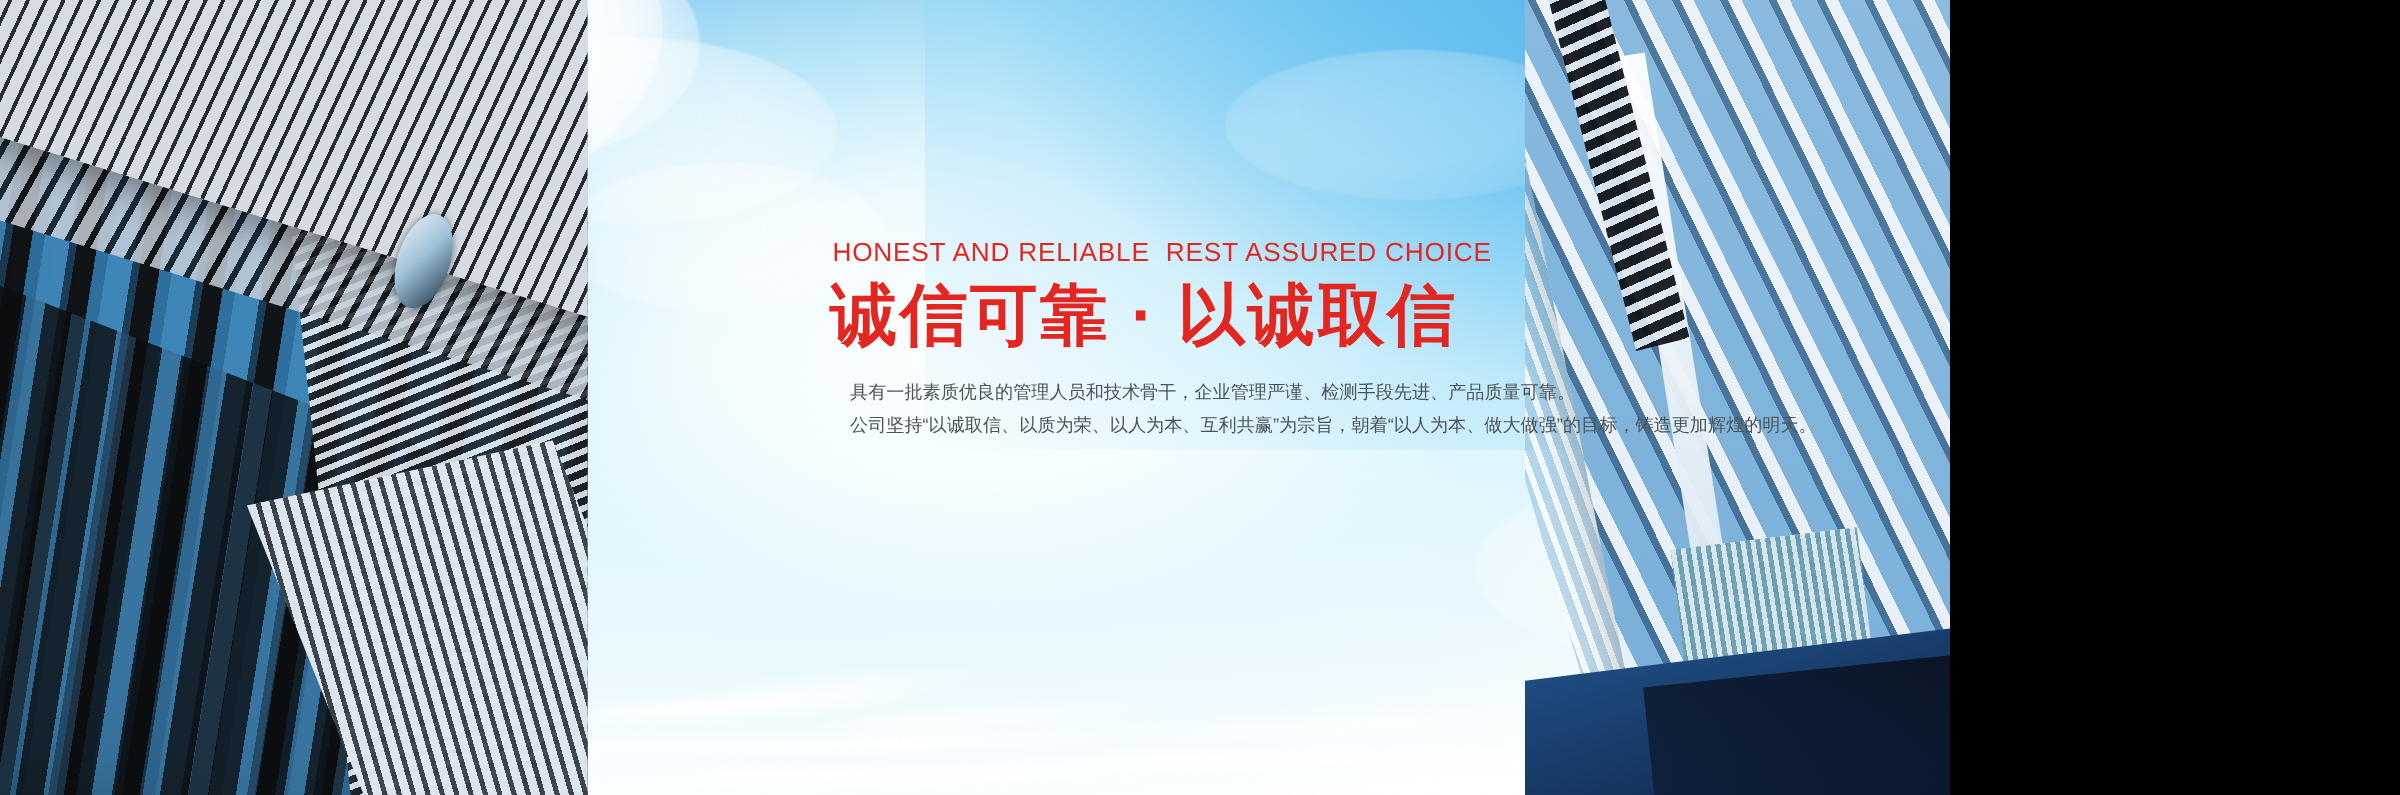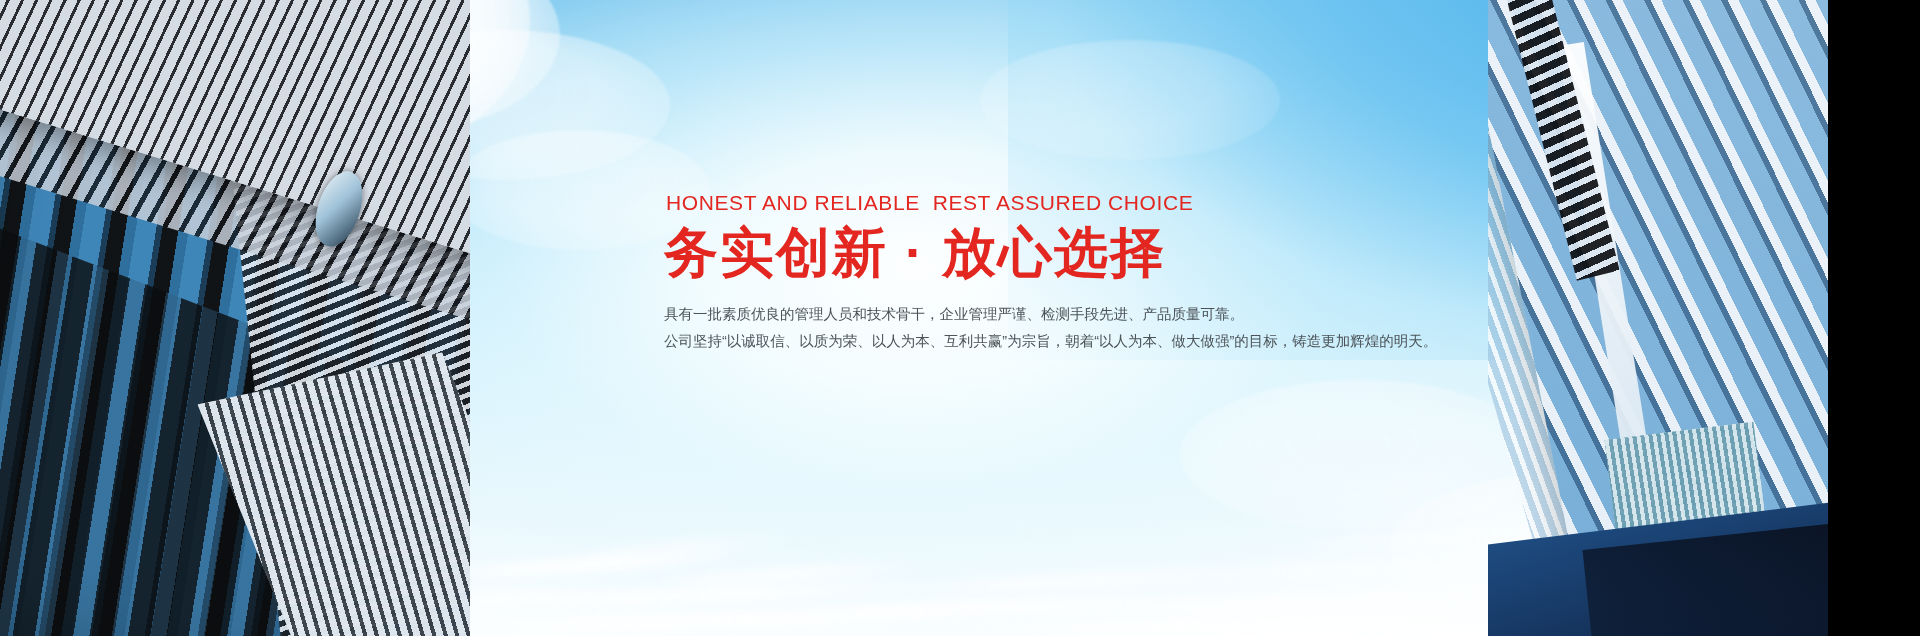--- a/index.html
+++ b/index.html
@@ -2,21 +2,21 @@
 <html><head>
 <meta charset="utf-8">
 <style>
   html, body {
     margin: 0;
     padding: 0;
     background: #000;
   }
   #banner {
     position: relative;
-    width: 1828px;
+    width: 1560px;
     height: 636px;
     overflow: hidden;
     font-family: "Liberation Sans", sans-serif;
   }
 
   
   .sky {
     position: absolute;
     inset: 0;
     background:
@@ -308,21 +308,21 @@
     font-weight: 700;
     letter-spacing: 2px;
     line-height: 1.12;
     margin: 0 0 18px 0;
     white-space: pre;
   }
   .desc {
     color: #4b5358;
     font-size: 14.5px;
     line-height: 27px;
-    margin: 0;
+    margin: 16px;
   }
   .desc div { white-space: nowrap; }
 </style>
 </head>
 <body>
 
 <div id="banner">
 
   <div class="sky"></div>
   <div class="sky-deep-right"></div>
@@ -379,20 +379,20 @@
     <div class="br-main"></div>
     <div class="br-spine"></div>
     <div class="br-dark-edge"></div>
     <div class="br-annex"></div>
     <div class="br-base"></div>
     <div class="br-base-shadow"></div>
   </div>
 
   <div class="text-block">
     <p class="eyebrow">HONEST AND RELIABLE  REST ASSURED CHOICE</p>
-    <h1 class="headline">务实创新 · 放心选择</h1>
+    <h1 class="headline">诚信可靠 · 以诚取信</h1>
     <div class="desc">
       <div>具有一批素质优良的管理人员和技术骨干，企业管理严谨、检测手段先进、产品质量可靠。</div>
       <div>公司坚持“以诚取信、以质为荣、以人为本、互利共赢”为宗旨，朝着“以人为本、做大做强”的目标，铸造更加辉煌的明天。</div>
     </div>
   </div>
 
 </div>
 
 </body></html>

